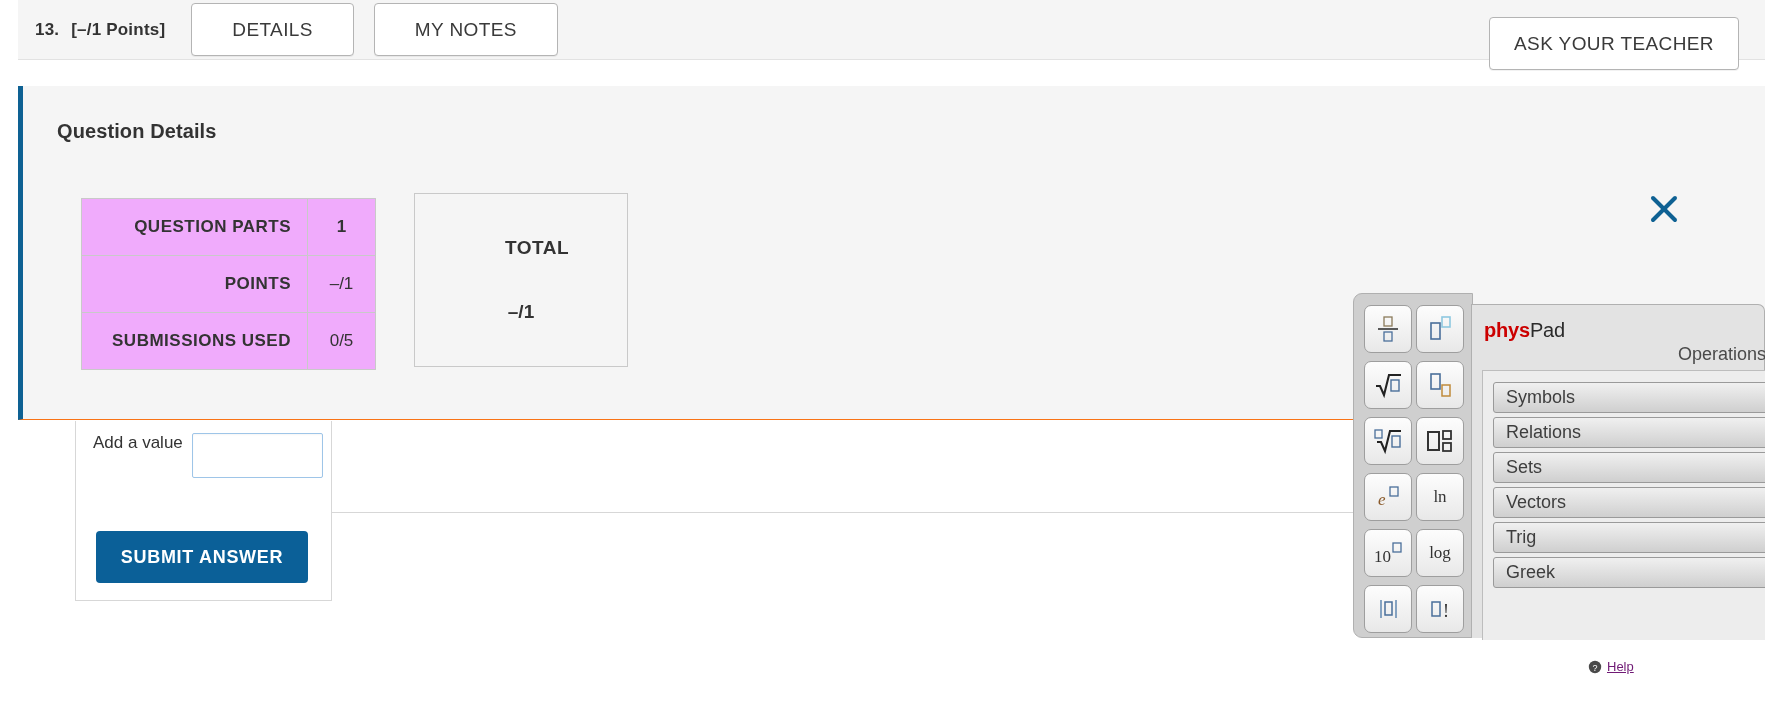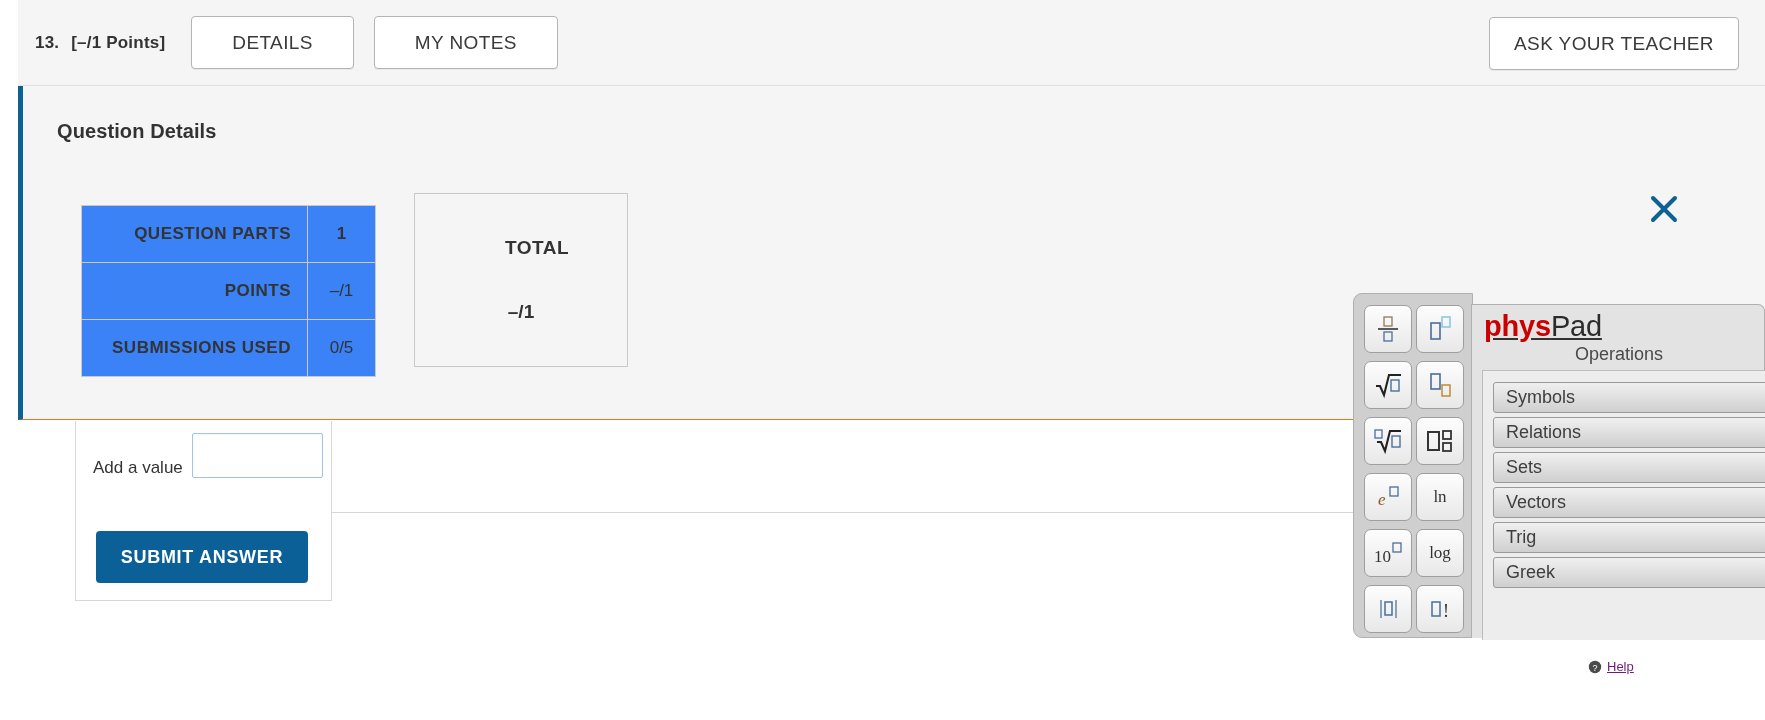--- a/index.html
+++ b/index.html
@@ -7,21 +7,21 @@
     width:1765px;height:720px;
     background:#ffffff;
     font-family:"Liberation Sans", sans-serif;
     color:#333;
     overflow:hidden;
     position:relative;
   }
 
   
   .qbar{
-    position:absolute;left:18px;top:0;width:1747px;height:86px;
+    position:absolute;left:18px;top:0;width:1747px;height:60px;
     background:#f5f5f5;
     border-bottom:1px solid #e2e2e2;
     display:flex;align-items:center;
     box-sizing:border-box;
   }
   .qnum{
     font-size:17px;font-weight:bold;color:#333;
     margin-left:17px;letter-spacing:.2px;
   }
   .qpts{
@@ -65,23 +65,23 @@
   .qd-close{
     position:absolute;left:1618px;top:100px;
     width:46px;height:46px;
     cursor:pointer;
     display:flex;align-items:center;justify-content:center;
   }
   .qd-close svg{display:block;}
 
   
   .dtable{
-    position:absolute;left:58px;top:119px;
+    position:absolute;left:58px;top:112px;
     border-collapse:collapse;
-    background:#3b82f6;
+    background:#f0abfc;
     font-size:17px;
   }
   .dtable td{
     border:1px solid #c9c9c9;
     height:56px;
     padding:0 16px;
     color:#333;
     font-family:"Liberation Sans", sans-serif;
     white-space:nowrap;
   }
@@ -111,21 +111,21 @@
     position:absolute;left:75px;top:421px;
     width:257px;height:180px;
     background:#ffffff;
     border-left:1px solid #d7d7d7;
     border-right:1px solid #d7d7d7;
     border-bottom:1px solid #d7d7d7;
     box-sizing:border-box;
   }
   .addval-row{
     position:absolute;left:93px;top:433px;
-    display:flex;align-items:flex-end;
+    display:flex;align-items:flex-start;
   }
   .addval-label{
     font-size:17px;color:#333;margin-right:9px;
   }
   .addval-input{
     width:131px;height:45px;
     border:1px solid #9ec5e8;
     border-radius:2px;
     background:#ffffff;
     box-sizing:border-box;
@@ -192,31 +192,30 @@
   .pad-right{
     position:absolute;left:118px;top:11px;
     width:294px;height:334px;
     background:#e3e3e3;
     border:1px solid #b0b0b0;
     border-bottom:none;
     border-radius:0 7px 0 0;
     box-sizing:border-box;
   }
   .pad-brand{
-    position:absolute;left:12px;top:5px;
-    font-size:29px;font-weight:bold;
+    position:absolute;left:12px;top:14px;
+    font-size:20px;font-weight:bold;
     letter-spacing:-.2px;
     white-space:nowrap;
-    text-decoration:underline;
   }
   .pad-brand .red{color:#cc0000;}
   .pad-brand .dark{color:#2b2b2b;font-weight:normal;}
   .pad-ops{
     position:absolute;left:0;top:39px;width:294px;
-    text-align:center;
+    text-align:right;
     font-size:18px;color:#4a4a4a;
   }
   .cat-box{
     position:absolute;left:10px;top:65px;
     width:286px;height:270px;
     background:#ededed;
     border:1px solid #bdbdbd;
     border-right:none;border-bottom:none;
     box-sizing:border-box;
   }

